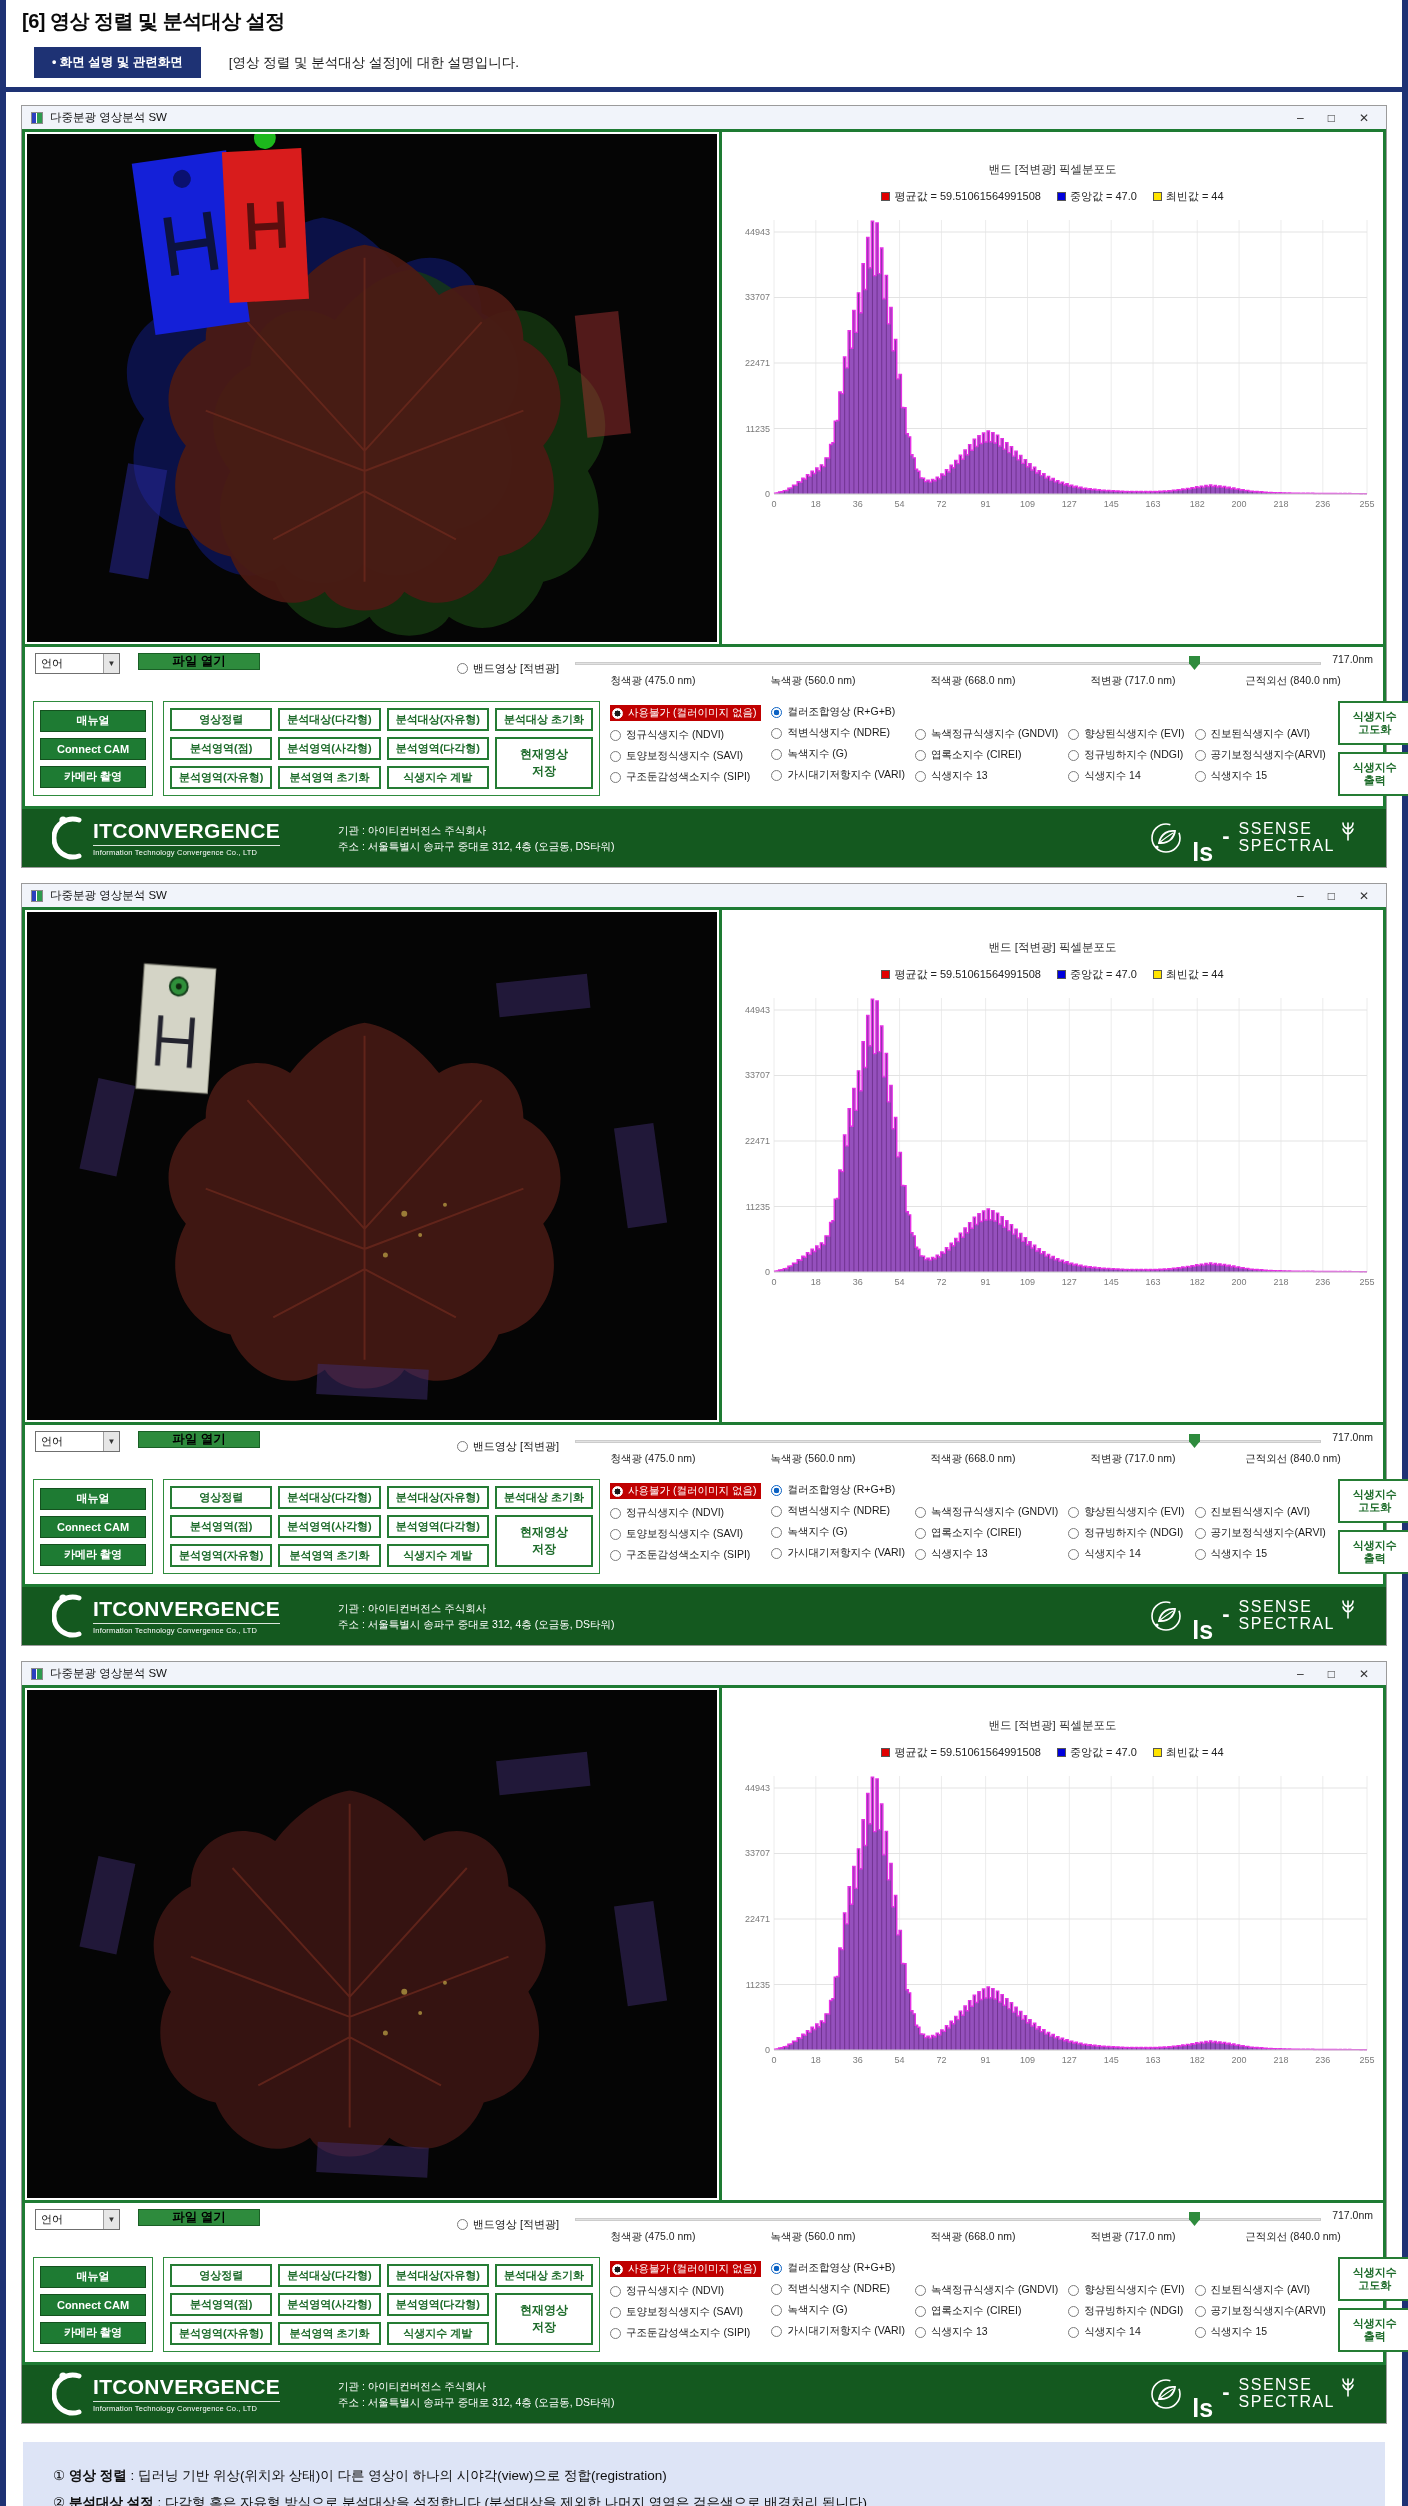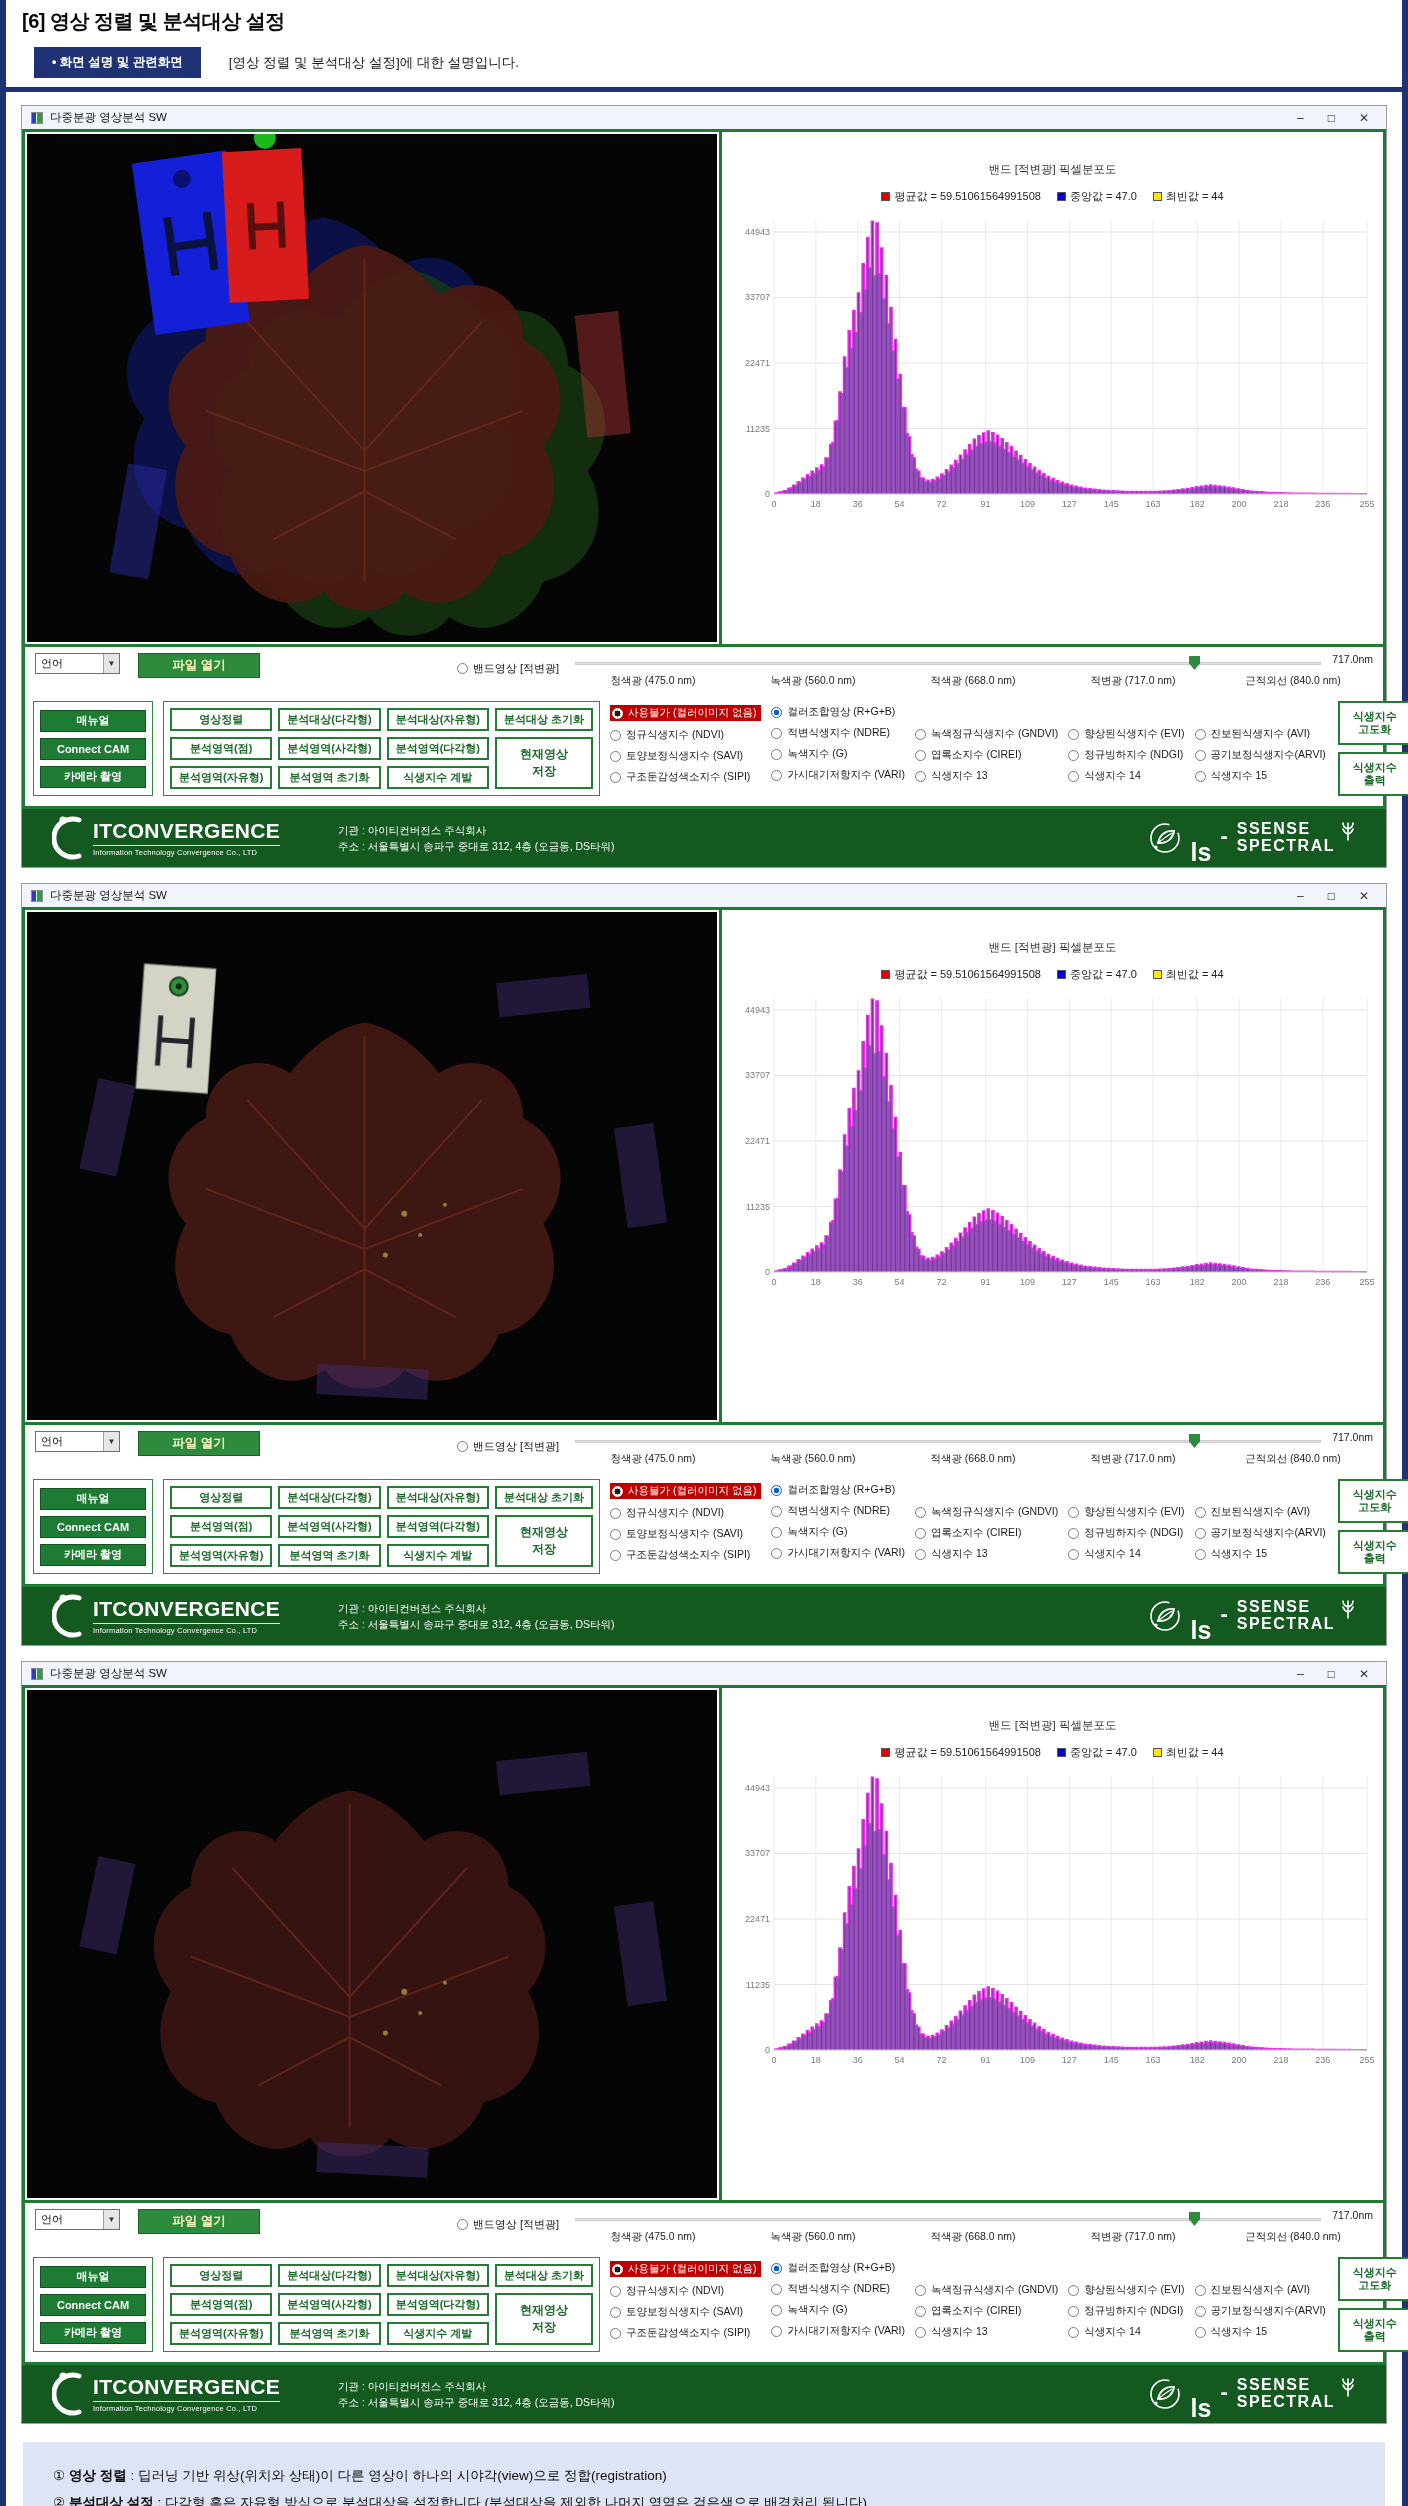--- a/index.html
+++ b/index.html
@@ -39,21 +39,21 @@
   .tag-white { display:none; } .v2 .tag-white { display:inline; }
   .tape, .speck { display:none; } .v2 .tape, .v3 .tape, .v2 .speck, .v3 .speck { display:inline; }
   .v1 .leaf-body { fill:#4c1a14; opacity:0.92; }
   .v3 .leaf-body { fill:#351311; }
   .v3 .leaf-main { transform:translate(325px,285px); }
 
   
   .ctrl-row { display:flex; align-items:flex-start; border-top:3px solid #1e7b33; padding:6px 10px 4px 10px; }
   .lang-select { width:85px; height:21px; border:1px solid #6f6f6f; background:#fff; display:flex; align-items:center; font-size:11px; padding-left:5px; color:#111; }
   .lang-arrow { margin-left:auto; width:16px; height:19px; background:#e6e6e6; border-left:1px solid #9f9f9f; display:flex; align-items:center; justify-content:center; font-size:8px; color:#333; }
-  .open-btn { margin-left:18px; width:122px; height:25px; background:#2e8b3d; border:1px solid #1a5f26; color:#fef9c3; font-weight:bold; font-size:12.5px; display:flex; align-items:center; justify-content:center; cursor:pointer; }
+  .open-btn { margin-left:18px; width:122px; height:17px; background:#2e8b3d; border:1px solid #1a5f26; color:#000000; font-weight:bold; font-size:12.5px; display:flex; align-items:center; justify-content:center; cursor:pointer; }
   .ctrl-spacer { flex:1; }
   .band-radio { display:flex; align-items:center; gap:5px; font-size:11px; color:#161616; margin-top:8px; margin-right:14px; }
   .rb { width:11px; height:11px; min-width:11px; border:1px solid #7c7c7c; border-radius:50%; background:#fff; display:inline-block; }
   .wave-block { flex:0 0 800px; position:relative; padding-top:3px; }
   .slider-row { position:relative; height:15px; }
   .slider-track { position:absolute; left:2px; right:52px; top:6px; height:3px; background:#e2e2e2; border:1px solid #cccccc; }
   .slider-thumb { position:absolute; left:77%; top:0; width:11px; height:14px; background:#2e8b3d; clip-path:polygon(0 0,100% 0,100% 52%,50% 100%,0 52%); }
   .slider-value { position:absolute; right:0; top:-3px; font-size:10.5px; color:#1d1d1d; }
   .wave-labels { display:flex; margin-top:3px; }
   .wave-labels span { flex:1; text-align:center; font-size:10.5px; color:#1d1d1d; }
@@ -79,21 +79,21 @@
 
   
   .footer { background:#14591f; height:58px; display:flex; align-items:center; padding:0 30px; color:#fff; }
   .f-logo { display:flex; align-items:center; gap:7px; }
   .f-text .f-name { font-size:21px; font-weight:900; letter-spacing:0.3px; }
   .f-text .f-sub { font-size:7.5px; border-top:1px solid rgba(255,255,255,0.85); margin-top:2px; padding-top:2px; letter-spacing:0.2px; }
   .f-org { margin-left:58px; font-size:10.5px; line-height:1.55; }
   .f-brand { margin-left:auto; display:flex; align-items:center; gap:9px; }
   .brand-ls { font-size:25px; font-weight:bold;margin-top:29px; }
   .brand-dash { font-size:22px; font-weight:bold; margin-top:-4px; }
-  .brand-names { font-size:16px; font-weight:700; letter-spacing:1.5px; line-height:1.05; }
+  .brand-names { font-size:16px; font-weight:400; letter-spacing:1.5px; line-height:1.05; }
 
   
   .notes { margin:14px 17px 14px 17px; background:#dde4f6; padding:20px 30px; font-size:13.5px; color:#0d0d0d; line-height:2.0; }
   .notes b { font-weight:900; }
 </style>
 </head>
 <body>
 
 <div class="page">
 

